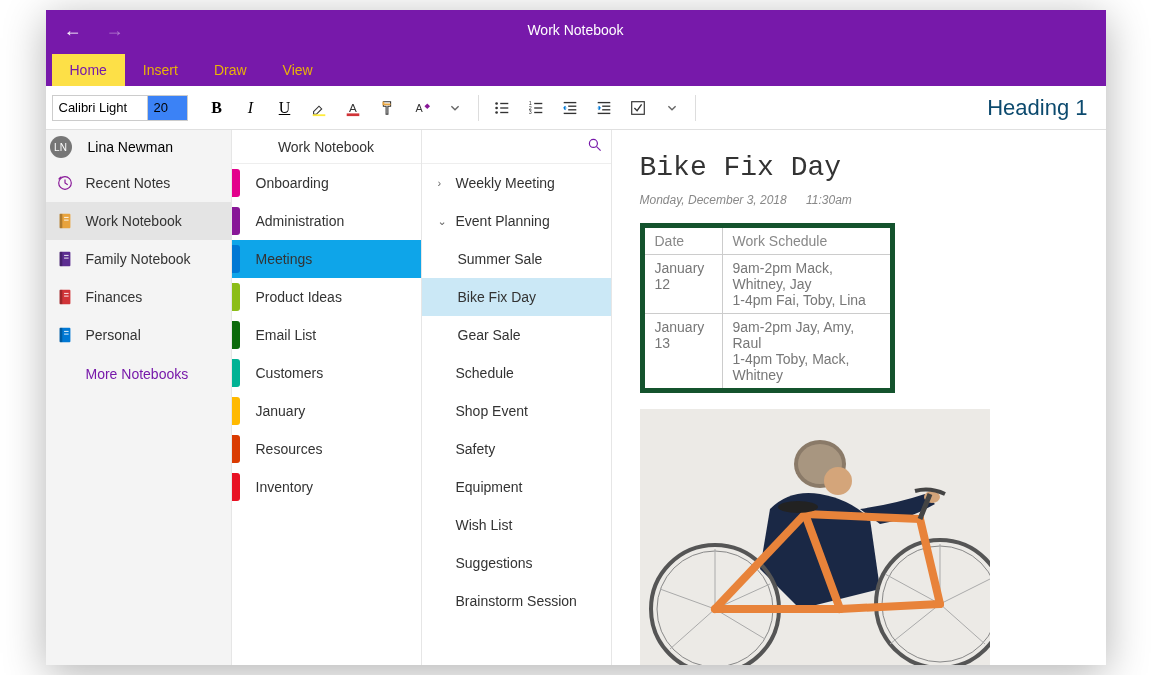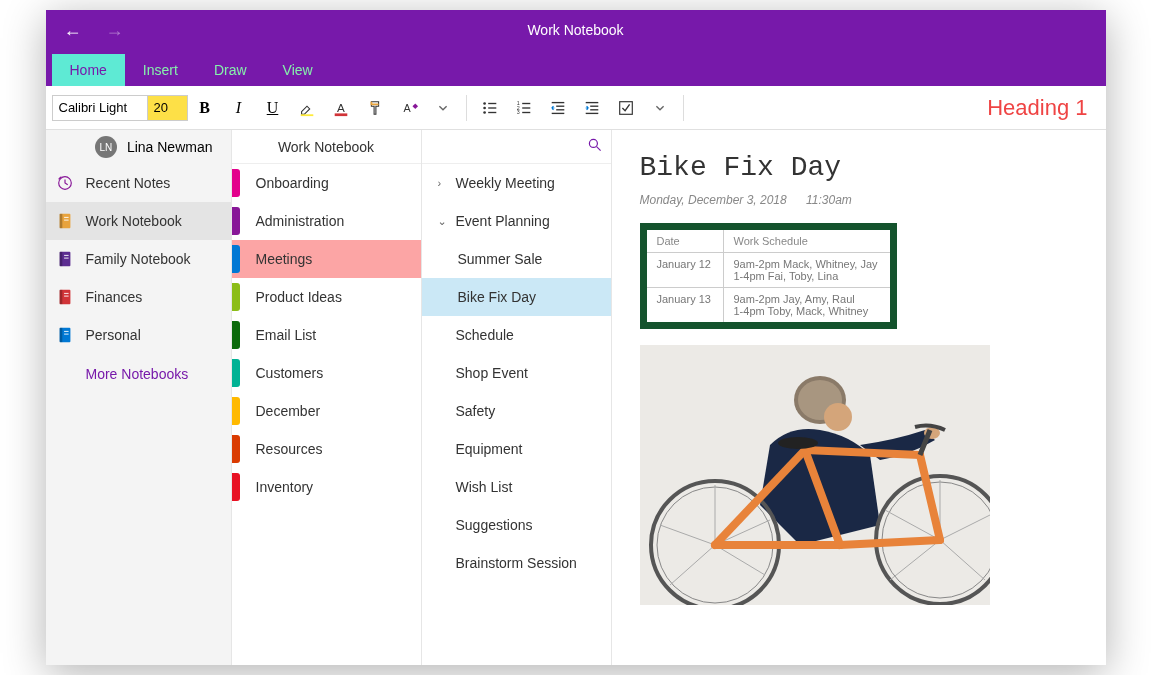--- a/index.html
+++ b/index.html
@@ -4,54 +4,54 @@
 <style>
 * { margin: 0; padding: 0; box-sizing: border-box; font-family: 'Segoe UI', Tahoma, sans-serif; }
 body { background: #fff; display: flex; justify-content: center; align-items: center; height: 100vh; }
 .window { width: 1060px; height: 655px; box-shadow: 0 8px 40px rgba(0,0,0,0.3); display: flex; flex-direction: column; background: #fff; }
 .titlebar { background: #7719aa; height: 40px; display: flex; align-items: center; position: relative; }
 .nav-arrows { display: flex; gap: 24px; padding-left: 18px; }
 .nav-arrow { color: #fff; font-size: 18px; cursor: pointer; }
 .nav-arrow.disabled { opacity: 0.4; cursor: default; }
 .window-title { position: absolute; left: 50%; transform: translateX(-50%); color: #fff; font-size: 14px; }
 .tabs { background: #7719aa; height: 36px; display: flex; align-items: flex-end; padding-left: 6px; }
-.tab { padding: 8px 18px; color: #86efac; font-size: 14px; cursor: pointer; }
-.tab.active { background: #5eead4; color: #7719aa; }
+.tab { padding: 8px 18px; color: #eab308; font-size: 14px; cursor: pointer; }
+.tab.active { background: #fde047; color: #7719aa; }
 .ribbon { height: 44px; border-bottom: 1px solid #e0e0e0; display: flex; align-items: center; padding: 0 6px; }
-.font-group { display: flex; }
+.font-group { display: flex; margin-right: 12px; }
 .font-name { width: 96px; height: 26px; border: 1px solid #ccc; padding: 0 6px; font-size: 13px; background: #fff; }
-.font-size { width: 40px; height: 26px; border: 1px solid #ccc; border-left: none; padding: 0 6px; font-size: 13px; background: #fde047; text-align: left; }
+.font-size { width: 40px; height: 26px; border: 1px solid #ccc; border-left: none; padding: 0 6px; font-size: 13px; background: #3b82f6; text-align: left; }
 .ribbon-btn { width: 34px; height: 34px; display: flex; align-items: center; justify-content: center; cursor: pointer; }
 .ribbon-sep { width: 1px; height: 26px; background: #ddd; margin: 0 6px; }
 .ribbon svg { width: 18px; height: 18px; }
-.heading-style { margin-left: auto; margin-right: 12px; color: #ef4444; font-size: 22px; font-weight: 400; }
+.heading-style { margin-left: auto; margin-right: 12px; color: #0c4a6e; font-size: 22px; font-weight: 400; }
 .body-area { flex: 1; display: flex; overflow: hidden; }
 .nav-col { width: 186px; background: #f4f4f4; border-right: 1px solid #e6e6e6; display: flex; flex-direction: column; }
-.user-row { height: 34px; display: flex; align-items: center; padding: 0 18px; gap: 10px; justify-content: flex-end; }
+.user-row { height: 34px; display: flex; align-items: center; padding: 0 4px; gap: 16px; }
 .avatar { width: 22px; height: 22px; border-radius: 50%; background: #767676; color: #fff; font-size: 10px; display: flex; align-items: center; justify-content: center; }
 .nav-item { height: 38px; display: flex; align-items: center; padding: 0 10px; gap: 12px; cursor: pointer; font-size: 14px; color: #333; }
 .nav-item.active { background: #e4e4e4; }
 .nav-icon { width: 18px; height: 18px; display: flex; align-items: center; justify-content: center; }
 .more-notebooks { padding: 12px 10px 12px 40px; color: #7719aa; font-size: 14px; cursor: pointer; }
 .sections-col { width: 190px; background: #fff; position: relative; border-right: 1px solid #e6e6e6; }
 .col-header { height: 34px; display: flex; align-items: center; justify-content: center; font-size: 14px; color: #333; border-bottom: 1px solid #eee; position: relative; }
 .search-btn { position: absolute; right: 8px; color: #7719aa; cursor: pointer; }
 .section-item { height: 38px; display: flex; align-items: center; padding-left: 24px; font-size: 14px; color: #333; cursor: pointer; position: relative; }
-.section-item.active { background: #fca5a5; }
+.section-item.active { background: #0ea5e9; }
 .section-tab { position: absolute; left: 0; width: 8px; height: 28px; border-radius: 0 3px 3px 0; }
 .pages-col { width: 190px; background: #fff; border-right: 1px solid #e6e6e6; }
 .page-item { height: 38px; display: flex; align-items: center; padding-left: 16px; font-size: 14px; color: #333; cursor: pointer; gap: 6px; }
 .page-item.indent { padding-left: 36px; align-items: center; }
 .page-item.active { background: #cbe8f6; }
 .chevron { font-size: 11px; color: #666; width: 12px; }
 .content-col { flex: 1; padding: 22px 28px; overflow: auto; }
 .page-title { font-family: 'Courier New', monospace; font-size: 28px; color: #333; margin-bottom: 10px; }
 .page-date { font-size: 12px; color: #888; margin-bottom: 16px; }
 .page-date span { margin-right: 16px; font-style: italic; }
-.schedule-table { border: 7px solid #14532d; border-collapse: collapse; font-size: 11px; color: #777; margin-bottom: 16px; }
+.schedule-table { border: 5px solid #14532d; border-collapse: collapse; font-size: 14px; color: #777; margin-bottom: 16px; }
 .schedule-table td { border: 1px solid #ccc; padding: 5px 10px; vertical-align: top; }
 .schedule-table .hdr { color: #888; }
 .content-image { width: 350px; height: 260px; position: relative; overflow: hidden; background: linear-gradient(180deg, #e8e8e8 0%, #f5f5f5 100%); }
 </style>
 </head>
 <body>
 
 <div class="window">
 
   <div class="titlebar">
@@ -256,21 +256,21 @@
           <div class="section-item">
             <span class="section-tab" style="background:#0b6a0b"></span>
             <span>Email List</span>
           </div>
           <div class="section-item">
             <span class="section-tab" style="background:#00b294"></span>
             <span>Customers</span>
           </div>
           <div class="section-item">
             <span class="section-tab" style="background:#ffb900"></span>
-            <span>December</span>
+            <span>January</span>
           </div>
           <div class="section-item">
             <span class="section-tab" style="background:#da3b01"></span>
             <span>Resources</span>
           </div>
           <div class="section-item">
             <span class="section-tab" style="background:#e81123"></span>
             <span>Inventory</span>
           </div>
         </div>
@@ -290,20 +290,23 @@
           </div>
           <div class="page-item">
             <span class="chevron">⌄</span>
             <span>Event Planning</span>
           </div>
           <div class="page-item indent">
             <span>Summer Sale</span>
           </div>
           <div class="page-item indent active">
             <span>Bike Fix Day</span>
+          </div>
+          <div class="page-item indent">
+            <span>Gear Sale</span>
           </div>
           <div class="page-item">
             <span class="chevron"></span>
             <span>Schedule</span>
           </div>
           <div class="page-item">
             <span class="chevron"></span>
             <span>Shop Event</span>
           </div>
           <div class="page-item">

